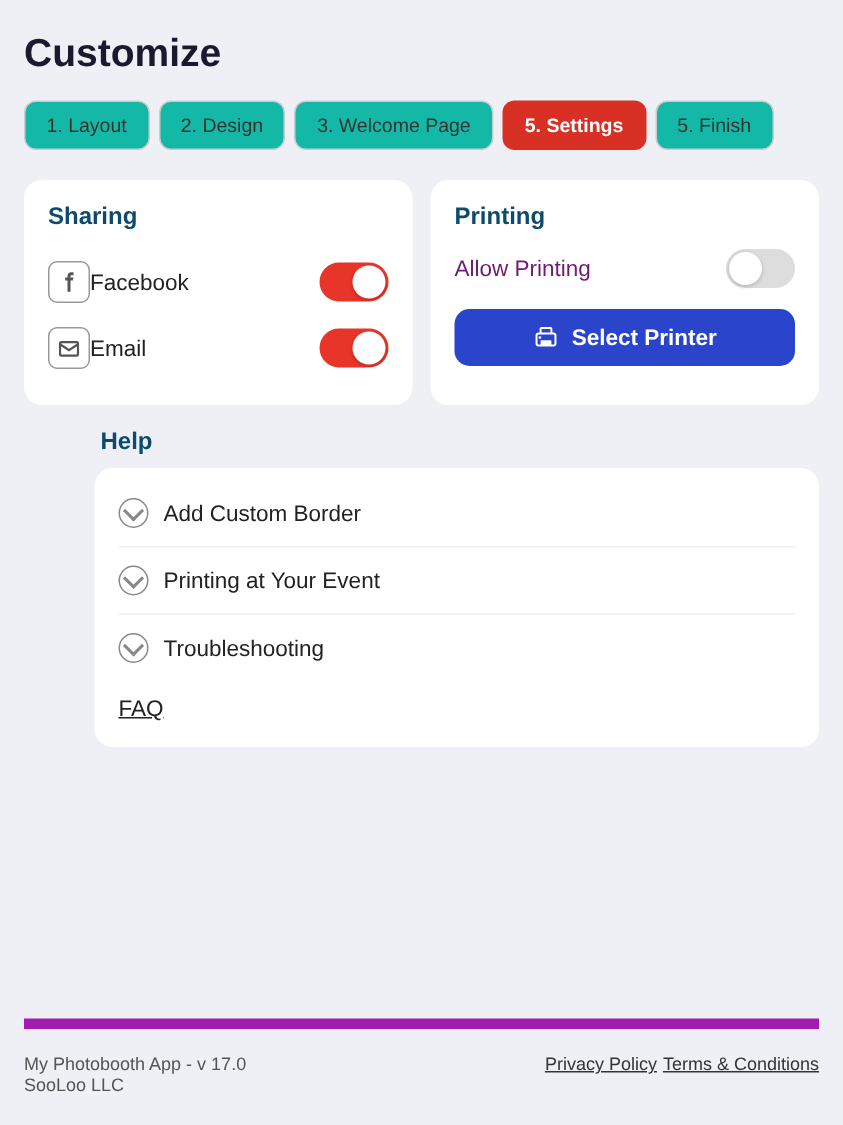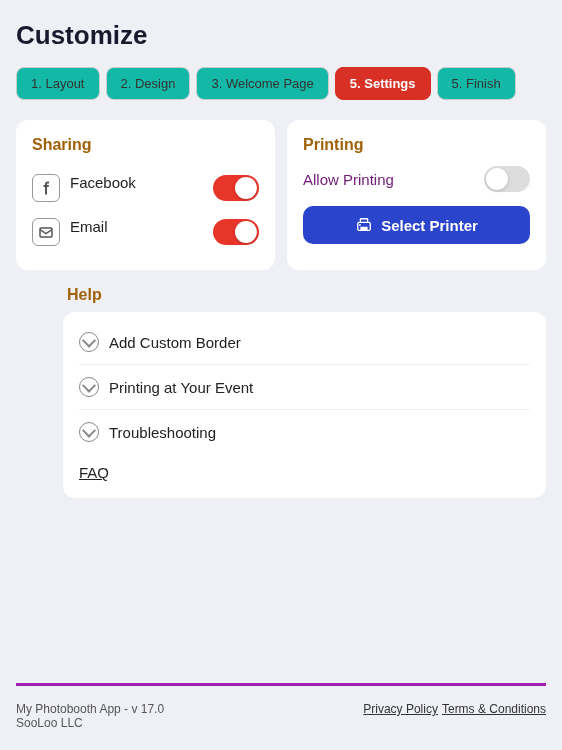--- a/index.html
+++ b/index.html
@@ -50,38 +50,38 @@
 
     .card {
       background: #fff;
       border-radius: 12px;
       padding: 16px;
     }
 
     .section-label {
       font-size: 16px;
       font-weight: 700;
-      color: #a16207;
+      color: #0c4a6e;
       margin-bottom: 12px;
     }
 
     
     .sharing-card {
       flex: 1;
     }
 
     .share-item {
       display: flex;
       align-items: center;
       justify-content: space-between;
       padding: 8px 0;
     }
     .share-item-left {
       display: flex;
-      gap: 10px;
+      align-items: center;
       font-size: 15px;
       color: #222;
     }
     .share-icon {
       width: 28px;
       height: 28px;
       border: 1.5px solid #999;
       border-radius: 6px;
       display: flex;
       align-items: center;
@@ -199,21 +199,21 @@
       font-size: 15px;
       color: #222;
       text-decoration: underline;
       cursor: pointer;
     }
 
     
     .footer {
       margin-top: auto;
       padding-top: 16px;
-      border-top: 3px solid #a21caf;
+      border-top: 7px solid #a21caf;
       display: flex;
       justify-content: space-between;
       align-items: flex-start;
       font-size: 12px;
       color: #555;
     }
     .footer-left { }
     .footer-right {
       display: flex;
       flex-direction: row;

